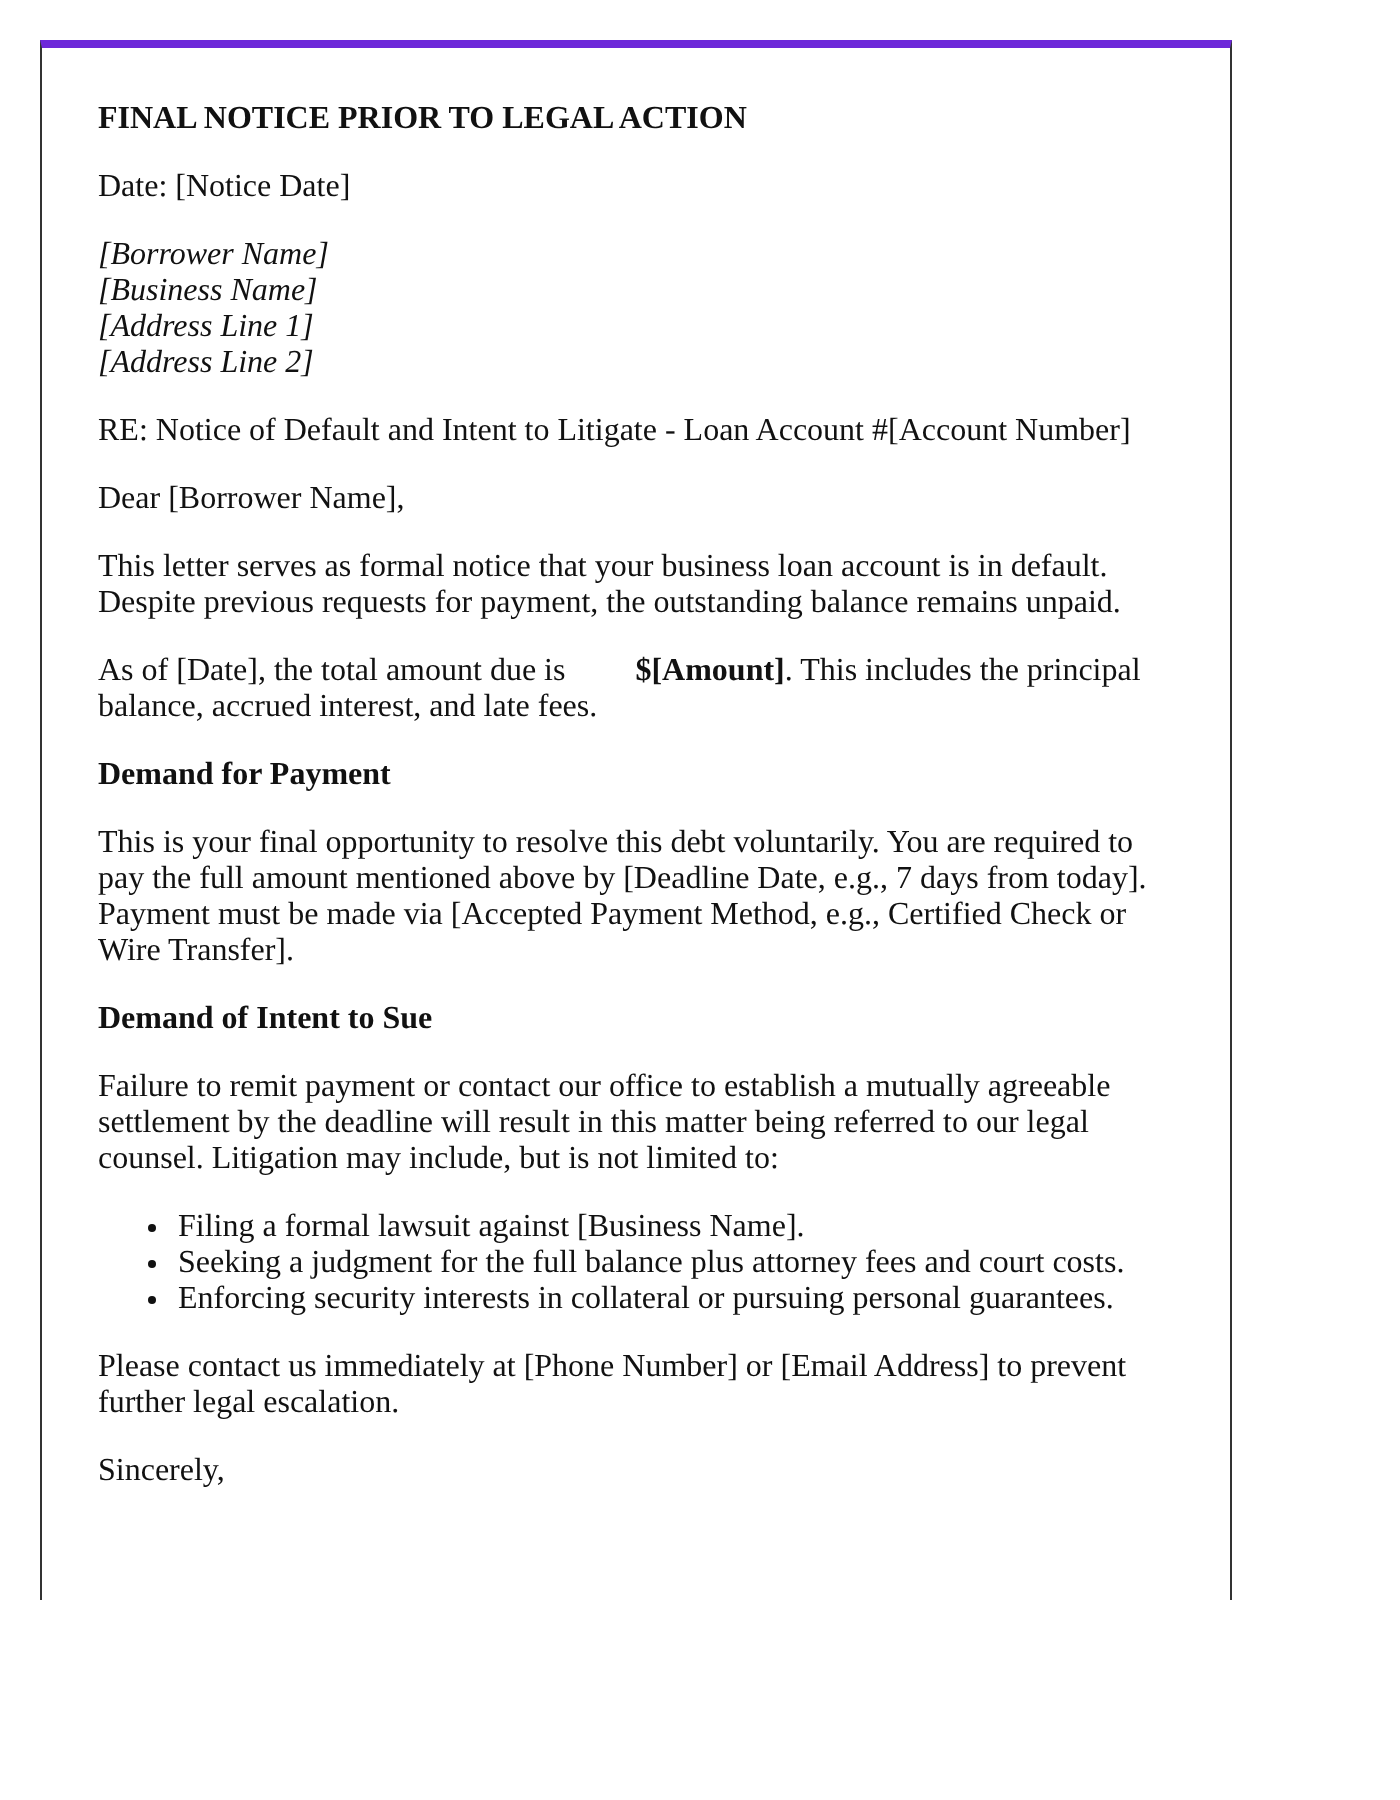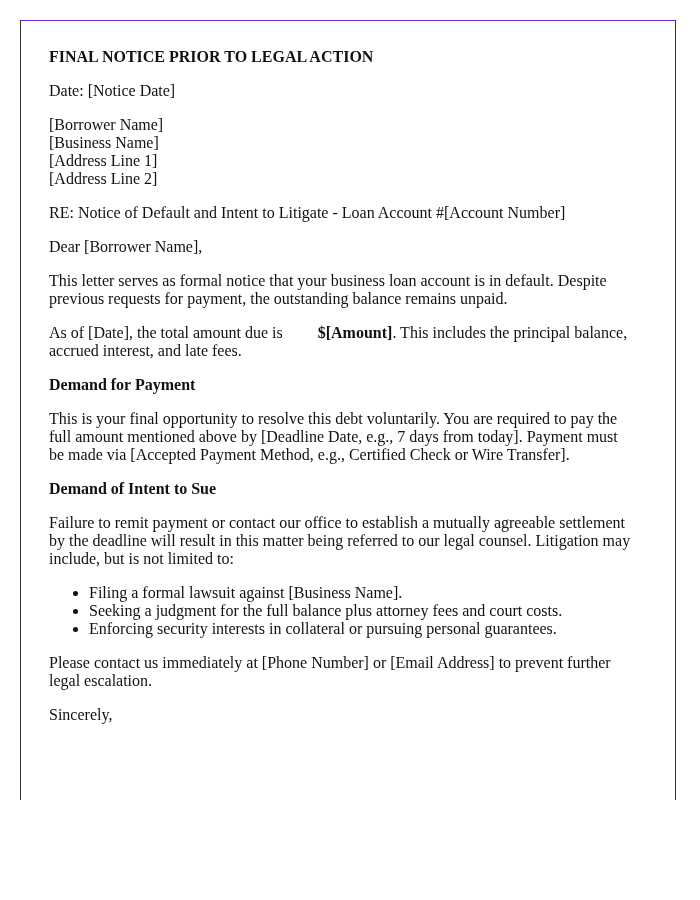--- a/index.html
+++ b/index.html
@@ -14,40 +14,41 @@
       overflow: hidden;
       font-family: "Liberation Serif", "DejaVu Serif", serif;
       color: #111111;
       font-size: 16px;
       line-height: 18px;
     }
     .letter-frame {
       position: absolute;
       left: 20px;
       top: 20px;
-      width: 656px;
+      width: 596px;
       height: 780px;
       border-left: 1px solid #333333;
       border-right: 1px solid #333333;
-      border-top: 1px solid #6d28d9;
+      border-top: 4px solid #6d28d9;
       box-sizing: border-box;
       padding: 27px 40px 0 28px;
       overflow: hidden;
     }
     .letter-frame p {
       margin: 0 0 16px 0;
     }
     .title {
       font-weight: bold;
       margin: 0 0 17px 0;
       font-size: 16px;
       line-height: 18px;
     }
     .block-line {
       display: block;
+      font-style: italic;
     }
     .section-heading {
       font-weight: bold;
       margin: 0 0 16px 0;
     }
     ul.bullets {
       margin: 0 0 16px 0;
       padding-left: 40px;
     }
     ul.bullets li {

